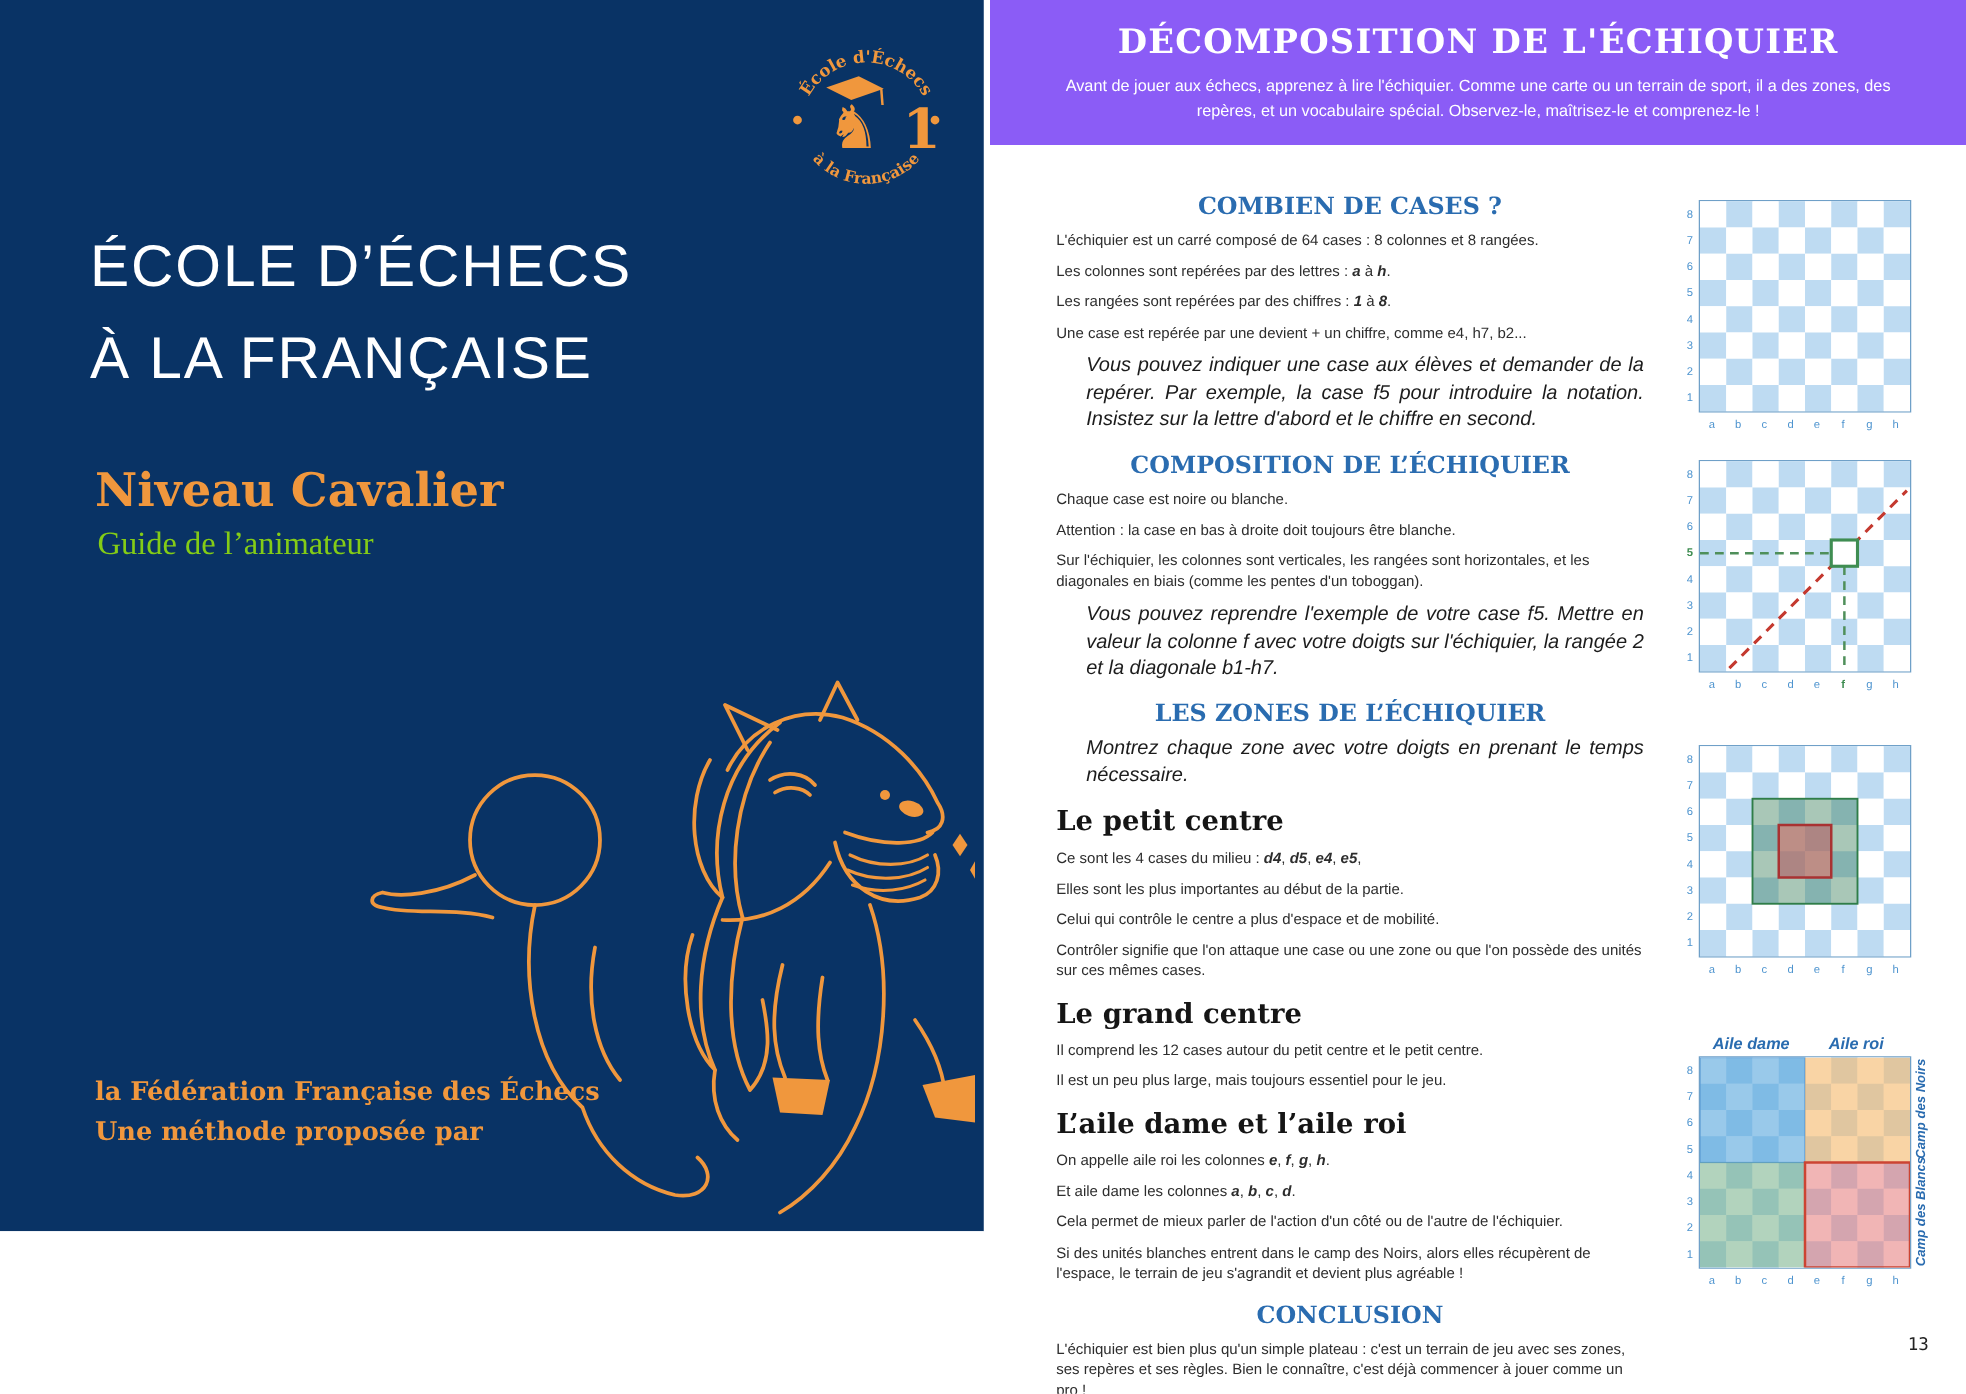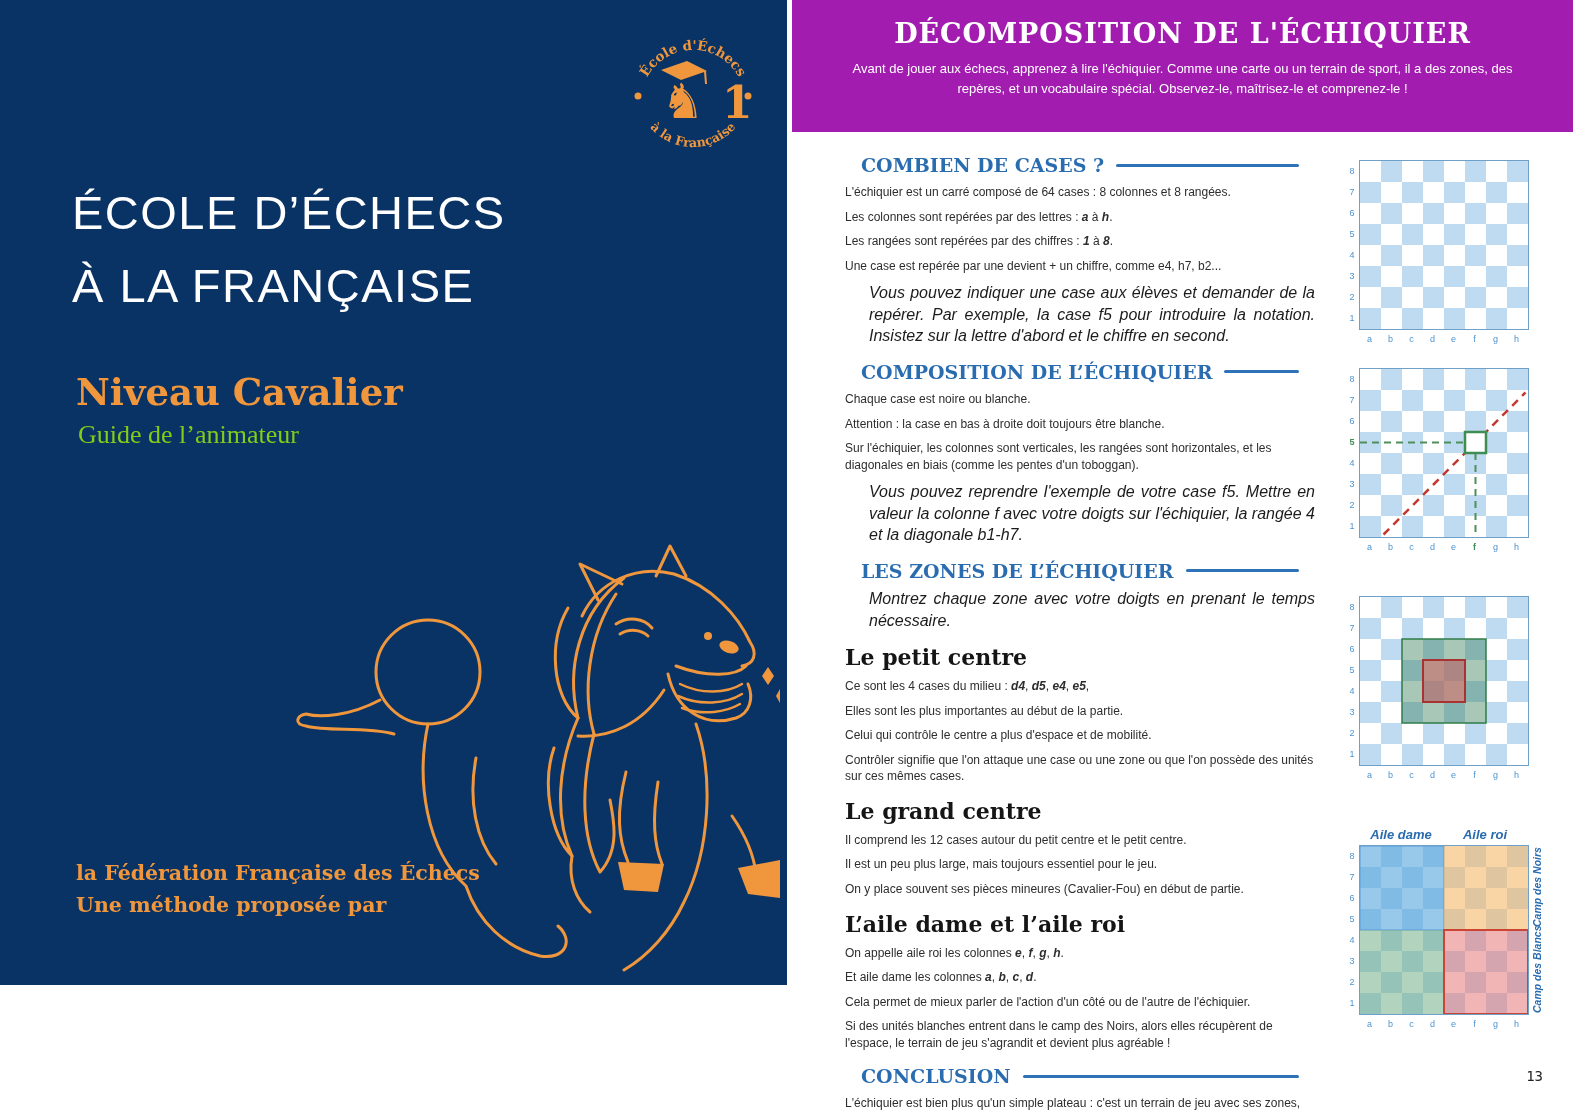--- a/index.html
+++ b/index.html
@@ -14,27 +14,27 @@
       font-family:"DejaVu Serif",serif;font-weight:bold;font-size:37px;}
   .level-sub{position:absolute;left:78px;top:420px;color:#84cc16;
       font-family:Liberation Serif, serif;font-size:26px;}
   .method{position:absolute;left:76px;top:858px;color:#f0973d;
       font-family:"DejaVu Serif",serif;font-weight:bold;font-size:20.5px;line-height:1.55;}
   .badge-svg{position:absolute;left:627px;top:30px;}
   .horse-svg{position:absolute;left:280px;top:520px;}
   .logo-strip{position:absolute;left:0;top:985px;width:787px;height:130px;background:#fff;}
   
   .right-page{position:absolute;left:792px;top:0;width:781px;height:1115px;background:#fff;}
-  .banner{position:absolute;left:0;top:0;width:781px;height:132px;background:#a21caf;color:#fff;text-align:center;}
+  .banner{position:absolute;left:0;top:0;width:781px;height:116px;background:#8b5cf6;color:#fff;text-align:center;}
   .banner-title{font-family:"DejaVu Serif",serif;font-weight:bold;font-size:27px;
       letter-spacing:1px;margin-top:18px;}
   .banner-sub{font-size:13px;line-height:1.5;width:700px;margin:10px auto 0;}
   .content{position:absolute;left:53px;top:140px;width:470px;}
   .h-section{display:flex;align-items:center;color:#2a6cb0;
-      font-family:"DejaVu Serif",serif;font-weight:bold;font-size:19px;margin:14px 16px 6px;}
+      font-family:"DejaVu Serif",serif;font-weight:bold;font-size:19px;margin:14px 16px 6px;flex-direction:column;}
   .h-section .rule{flex:1;height:3px;background:#2e72b8;margin-left:12px;border-radius:2px;}
   .h-sub{font-family:"DejaVu Serif",serif;font-weight:bold;font-size:22px;color:#151515;margin:13px 0 4px;}
   .p{font-size:12px;color:#2d2d2d;margin:8px 0;line-height:1.38;}
   .note{font-style:italic;font-size:16px;color:#1c1c1c;margin:4px 0 4px 24px;
       line-height:1.35;text-align:justify;}
   .pagenum{position:absolute;right:30px;top:1068px;font-family:"DejaVu Sans Mono",monospace;
       font-size:14px;color:#222;}
   
   .board{position:absolute;width:190px;}
   .board-inner{display:grid;grid-template-columns:14px 170px;grid-template-rows:170px 14px;}
@@ -159,35 +159,34 @@
       <div class="p">Les rangées sont repérées par des chiffres : <b><i>1</i></b> à <b><i>8</i></b>.</div>
       <div class="p">Une case est repérée par une devient + un chiffre, comme e4, h7, b2...</div>
       <div class="note">Vous pouvez indiquer une case aux élèves et demander de la repérer. Par exemple, la case f5 pour introduire la notation. Insistez sur la lettre d'abord et le chiffre en second.</div>
       <div class="h-section">
         <span>COMPOSITION DE L’ÉCHIQUIER</span>
         <span class="rule"></span>
       </div>
       <div class="p">Chaque case est noire ou blanche.</div>
       <div class="p">Attention : la case en bas à droite doit toujours être blanche.</div>
       <div class="p">Sur l'échiquier, les colonnes sont verticales, les rangées sont horizontales, et les diagonales en biais (comme les pentes d'un toboggan).</div>
-      <div class="note">Vous pouvez reprendre l'exemple de votre case f5. Mettre en valeur la colonne f avec votre doigts sur l'échiquier, la rangée 4 et la diagonale b1-h7.</div>
+      <div class="note">Vous pouvez reprendre l'exemple de votre case f5. Mettre en valeur la colonne f avec votre doigts sur l'échiquier, la rangée 2 et la diagonale b1-h7.</div>
       <div class="h-section">
         <span>LES ZONES DE L’ÉCHIQUIER</span>
         <span class="rule"></span>
       </div>
       <div class="note">Montrez chaque zone avec votre doigts en prenant le temps nécessaire.</div>
       <div class="h-sub">Le petit centre</div>
       <div class="p">Ce sont les 4 cases du milieu : <b><i>d4</i></b>, <b><i>d5</i></b>, <b><i>e4</i></b>, <b><i>e5</i></b>,</div>
       <div class="p">Elles sont les plus importantes au début de la partie.</div>
       <div class="p">Celui qui contrôle le centre a plus d'espace et de mobilité.</div>
       <div class="p">Contrôler signifie que l'on attaque une case ou une zone ou que l'on possède des unités sur ces mêmes cases.</div>
       <div class="h-sub">Le grand centre</div>
       <div class="p">Il comprend les 12 cases autour du petit centre et le petit centre.</div>
       <div class="p">Il est un peu plus large, mais toujours essentiel pour le jeu.</div>
-      <div class="p">On y place souvent ses pièces mineures (Cavalier-Fou) en début de partie.</div>
       <div class="h-sub">L’aile dame et l’aile roi</div>
       <div class="p">On appelle aile roi les colonnes <b><i>e</i></b>, <b><i>f</i></b>, <b><i>g</i></b>, <b><i>h</i></b>.</div>
       <div class="p">Et aile dame les colonnes <b><i>a</i></b>, <b><i>b</i></b>, <b><i>c</i></b>, <b><i>d</i></b>.</div>
       <div class="p">Cela permet de mieux parler de l'action d'un côté ou de l'autre de l'échiquier.</div>
       <div class="p">Si des unités blanches entrent dans le camp des Noirs, alors elles récupèrent de l'espace, le terrain de jeu s'agrandit et devient plus agréable !</div>
       <div class="h-section">
         <span>CONCLUSION</span>
         <span class="rule"></span>
       </div>
       <div class="p">L'échiquier est bien plus qu'un simple plateau : c'est un terrain de jeu avec ses zones, ses repères et ses règles. Bien le connaître, c'est déjà commencer à jouer comme un pro !</div>

